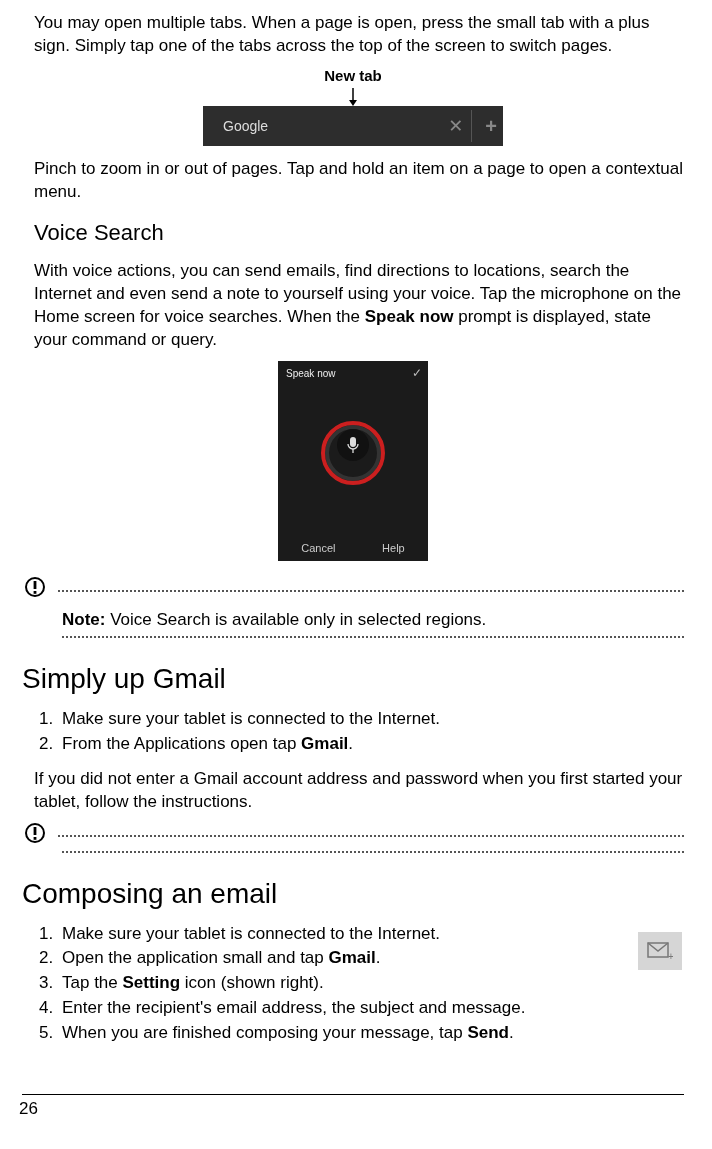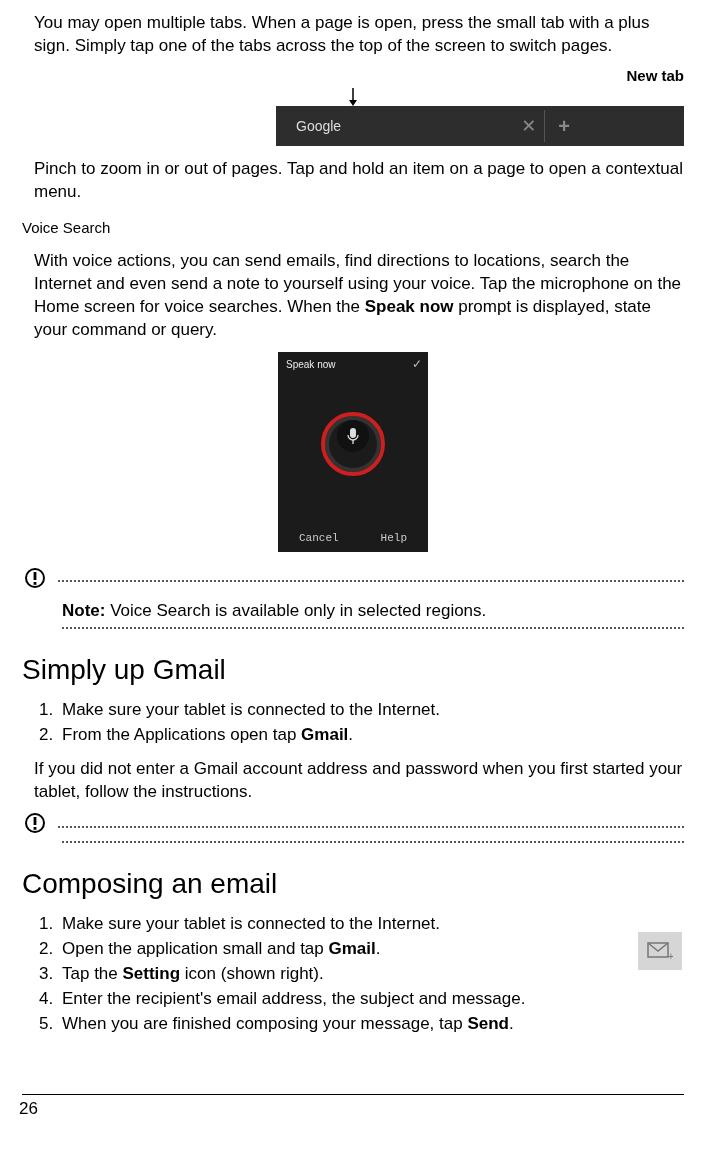--- a/index.html
+++ b/index.html
@@ -9,37 +9,37 @@
     width: 712px;
     height: 1149px;
     padding: 0 28px 0 22px;
     position: relative;
     background: #fff;
     font-size: 17px;
     line-height: 1.35;
   }
   .para { margin: 12px 0 8px 0; }
   .indent { padding-left: 12px; }
-  .tabbar-wrap { text-align: right; margin: 6px 0 6px 0; }
+  .tabbar-wrap { text-align: center; margin: 6px 0 6px 0; }
   .newtab-label { font-weight: bold; font-size: 15px; margin-bottom: 2px; }
   .arrow-down svg { display: block; margin: 0 auto; }
   .tabbar {
     display: inline-flex;
     align-items: center;
-    width: 408px;
+    width: 300px;
     height: 40px;
     background: #2d2d2d;
     color: #ccc;
     position: relative;
   }
   .tabbar .google { margin-left: 20px; font-size: 14px; flex: 0 0 auto; color:#ddd; }
   .tabbar .close { margin-left: 180px; color:#888; font-size: 18px; }
   .tabbar .plus { margin-left: 22px; color:#888; font-size: 20px; font-weight: bold;}
   .tabbar .sep { position:absolute; left:268px; top:4px; bottom:4px; width:1px; background:#555;}
-  h2.section { font-size: 15px; font-weight: normal; margin: 14px 0 6px 0; }
+  h2.section { font-size: 22px; font-weight: normal; margin: 14px 0 6px 12px; }
   h1.big { font-size: 28px; font-weight: normal; margin: 22px 0 10px 0; }
   .speak-wrap { text-align:center; margin: 10px 0 6px 0; }
   .speak {
     display:inline-block;
     width: 150px;
     height: 200px;
     background:#1b1b1b;
     position:relative;
     color:#eee;
   }
@@ -59,21 +59,21 @@
     left:50%; top:50%;
     margin-left:-16px; margin-top:-32px;
     width:32px; height:32px;
     background:#111;
     border-radius:50%;
     display:flex; align-items:center; justify-content:center;
   }
   .speak .bottom {
     position:absolute; bottom:6px; left:0; right:0;
     display:flex; justify-content:space-around;
-    font-size:11px; color:#ccc;font-family:Liberation Mono, monospace;
+    font-size:11px; color:#ccc;
   }
   .notebox { margin: 8px 0 8px 0; }
   .dashed { border:none; border-top:2px dotted #555; margin-left: 40px; }
   .noteicon { display:inline-block; vertical-align:middle; margin-left:2px;}
   .notetext { padding-left: 40px; margin: 4px 0 4px 0; }
   .notetext b { font-weight:bold; }
   ol.steps { margin: 6px 0 8px 36px; }
   ol.steps li { margin: 0 0 2px 0; padding-left:4px; }
   .compose-icon {
     position:absolute;

